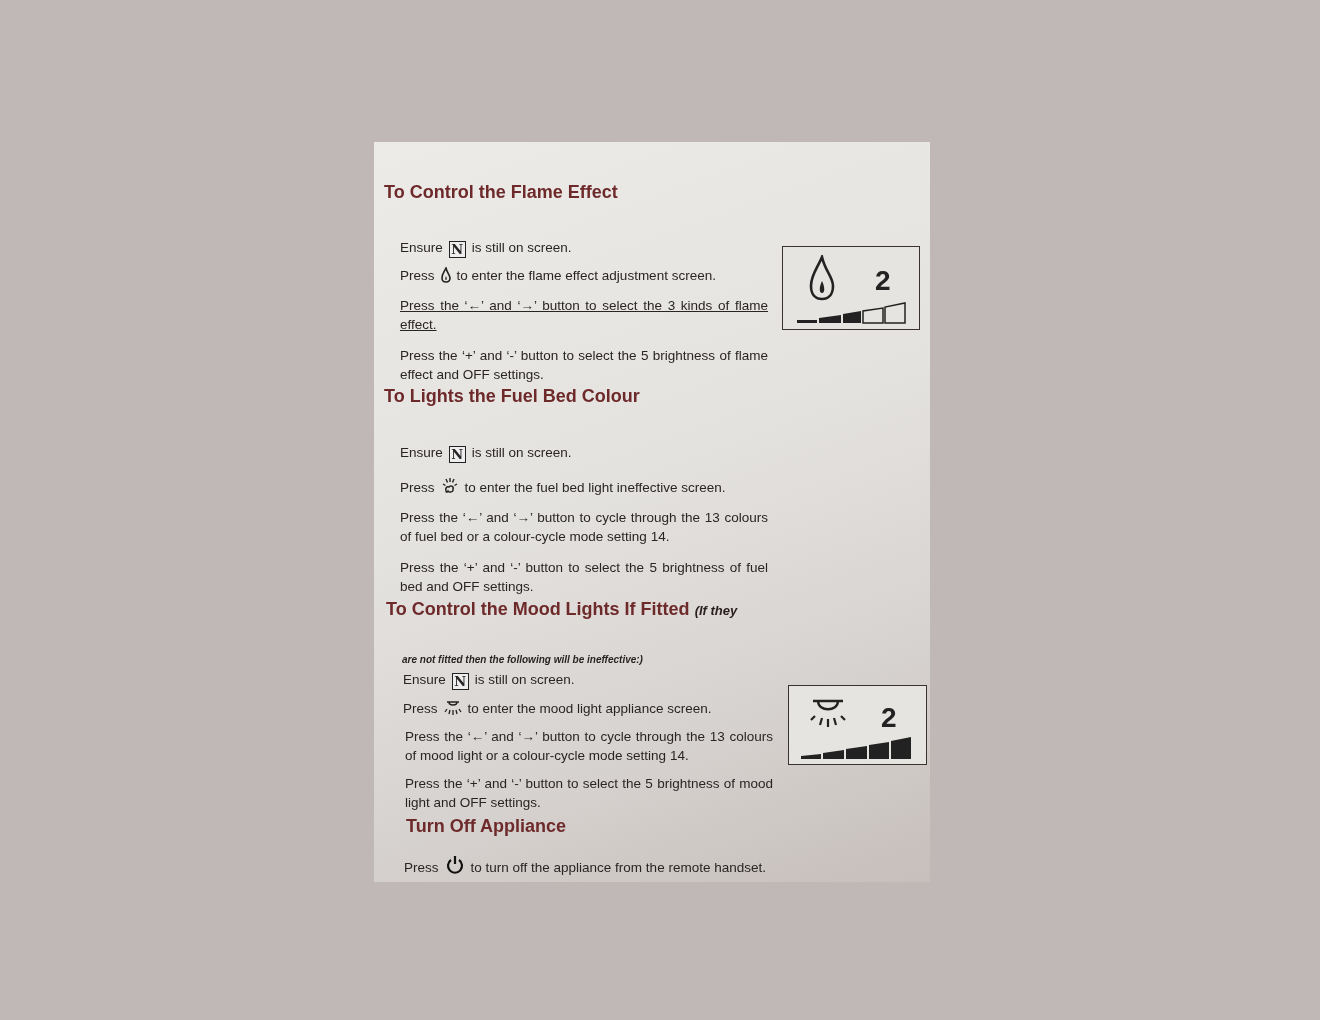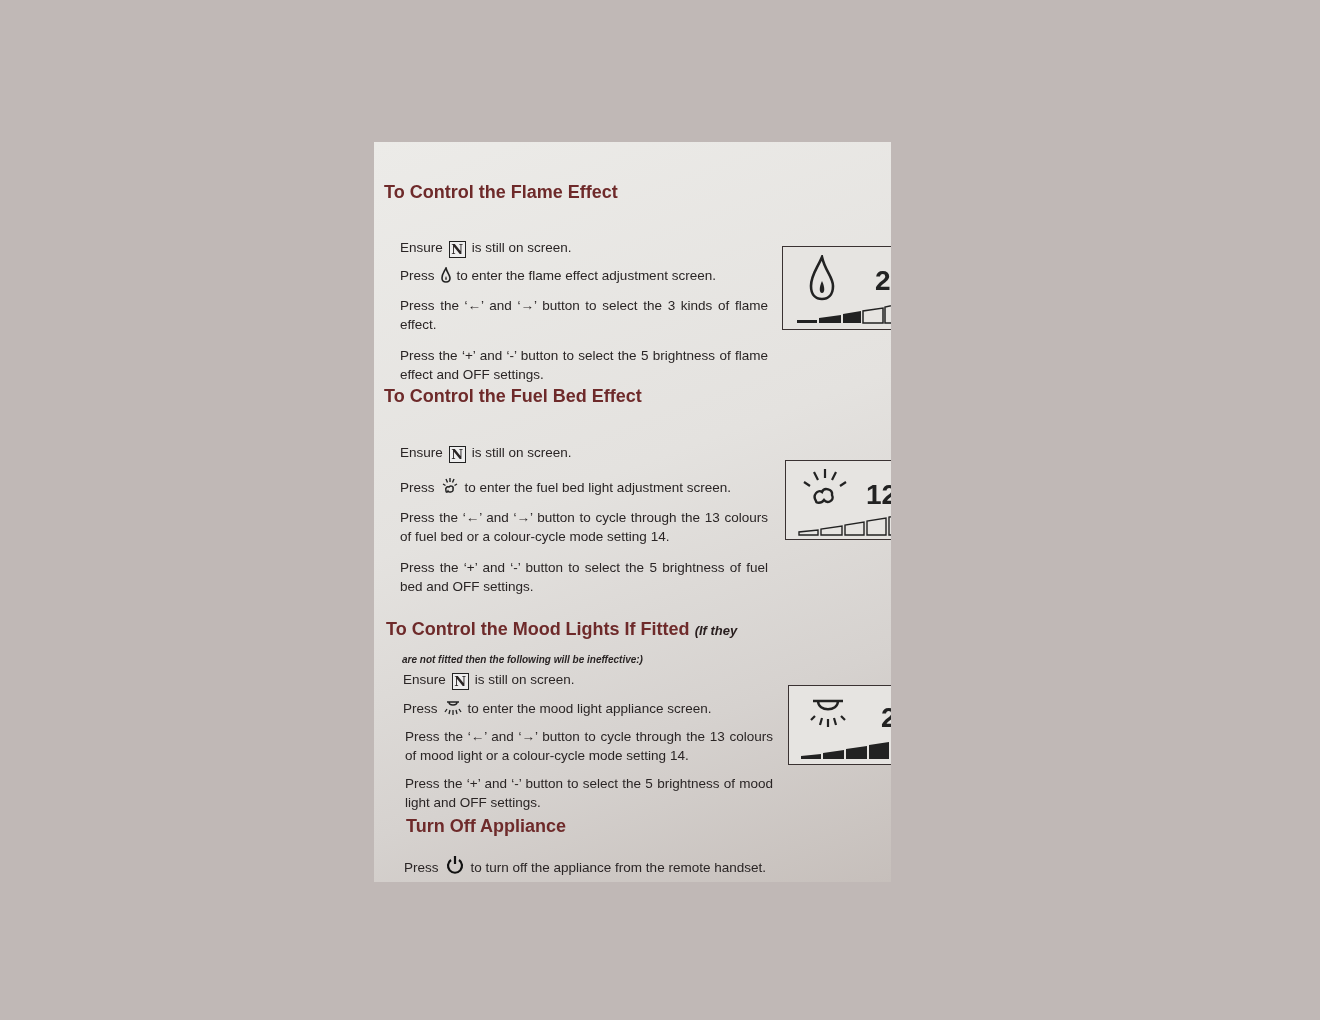--- a/index.html
+++ b/index.html
@@ -1,21 +1,21 @@
 <!DOCTYPE html>
 <html><head>
 <meta charset="utf-8">
 <style>
   html, body { margin:0; padding:0; }
   body {
     width:1320px; height:1020px; background:#c0b8b6; position:relative; overflow:hidden;
     font-family:"Liberation Sans", "DejaVu Sans", sans-serif;
   }
   .page {
-    position:absolute; left:374px; top:142px; width:517px; height:740px;
+    position:absolute; left:374px; top:142px; width:556px; height:740px;
     background: linear-gradient(160deg, #ecebe8 0%, #e4e2df 45%, #d6d2cf 75%, #c6bfbb 100%);
     overflow:hidden;
   }
   .col { position:absolute; left:10px; top:0; width:372px; color:#2a2525; font-size:13.5px; }
   .h { color:#6e2a2a; font-weight:bold; font-size:18px; margin:0; position:absolute; white-space:nowrap; }
   .h .note { font-size:13px; font-style:italic; color:#2a2020; }
   .p { position:absolute; left:0; width:368px; line-height:19px; margin:16px; text-align:justify; }
   .nbox { display:inline-block; width:15px; height:15px; border:1.5px solid #222; font-weight:bold; font-size:13px; line-height:15px; text-align:center; margin:0 6px; vertical-align:-2px; font-family:"DejaVu Serif", serif; background:#eee; }
   .ico { display:inline-block; margin:0 6px; vertical-align:-3px; }
   .disp { position:absolute; border:1.5px solid #3a3232; background:#e6e4e1; }
@@ -31,37 +31,37 @@
     <h2 class="h" style="top:40px;">To Control the Flame Effect</h2>
     <p class="p" style="top:80px;">
       <span>Ensure</span><span class="nbox">N</span><span>is still on screen.</span>
     </p>
     <p class="p" style="top:108px;">
       <span>Press</span><span class="ico"><svg width="10" height="16" viewBox="0 0 10 16">
             <path d="M5 1 C3 5 1 7 1 11 C1 14 3 15 5 15 C7 15 9 14 9 11 C9 8 6 6 5 1 Z" fill="none" stroke="#222" stroke-width="1.6"></path>
             <path d="M5 9 C4 11 4 13 5 13 C6 13 6 11 5 9Z" fill="#222"></path>
           </svg></span><span>to enter the flame effect adjustment screen.</span>
     </p>
-    <p class="p" style="top:138px;">Press the ‘←’ and ‘→’ button to select the 3 kinds of flame effect.</p>
+    <p class="p" style="top:138px;text-decoration:underline;">Press the ‘←’ and ‘→’ button to select the 3 kinds of flame effect.</p>
     <p class="p" style="top:188px;">Press the ‘+’ and ‘-’ button to select the 5 brightness of flame effect and OFF settings.</p>
 
-    <h2 class="h" style="top:244px;">To Control the Fuel Bed Effect</h2>
+    <h2 class="h" style="top:244px;">To Lights the Fuel Bed Colour</h2>
     <p class="p" style="top:285px;">
       <span>Ensure</span><span class="nbox">N</span><span>is still on screen.</span>
     </p>
     <p class="p" style="top:319px;">
       <span>Press</span><span class="ico"><svg width="18" height="18" viewBox="0 0 18 18">
             <path d="M9 1v4M5 2l1.5 3.5M13 2l-1.5 3.5M2 7l2.5 1.5M16 7l-2.5 1.5" stroke="#222" stroke-width="1.4"></path>
             <path d="M5 14 C4 11 6 9 8 10 C9 8 13 9 12 12 C13 15 8 16 7 14 C6 16 5 15 5 14Z" fill="none" stroke="#222" stroke-width="1.5"></path>
-          </svg></span><span>to enter the fuel bed light adjustment screen.</span>
+          </svg></span><span>to enter the fuel bed light ineffective screen.</span>
     </p>
     <p class="p" style="top:350px;">Press the ‘←’ and ‘→’ button to cycle through the 13 colours of fuel bed or a colour-cycle mode setting 14.</p>
     <p class="p" style="top:400px;">Press the ‘+’ and ‘-’ button to select the 5 brightness of fuel bed and OFF settings.</p>
 
-    <h2 class="h" style="top:457px; left:2px;margin-top:20px;"><span>To Control the Mood Lights If Fitted</span> <span class="note">(If they</span></h2>
+    <h2 class="h" style="top:457px; left:2px;"><span>To Control the Mood Lights If Fitted</span> <span class="note">(If they</span></h2>
     <p class="p" style="top:492px; left:2px; font-weight:bold; font-style:italic; font-size:10px;">are not fitted then the following will be ineffective:)</p>
     <p class="p" style="top:512px; left:3px;">
       <span>Ensure</span><span class="nbox">N</span><span>is still on screen.</span>
     </p>
     <p class="p" style="top:541px; left:3px;">
       <span>Press</span><span class="ico"><svg width="18" height="16" viewBox="0 0 18 16">
             <path d="M3 2h12M5 2c0 4 8 4 8 0" fill="none" stroke="#222" stroke-width="1.5"></path>
             <path d="M3 9l-2 3M6 10l-1 4M9 10v5M12 10l1 4M15 9l2 3" stroke="#222" stroke-width="1.3"></path>
           </svg></span><span>to enter the mood light appliance screen.</span>
     </p>
@@ -86,34 +86,20 @@
     <svg class="bars" style="left:14px; top:54px;" width="110" height="24" viewBox="0 0 110 24">
       <polygon points="0,22 20,19 20,22" fill="#222"></polygon>
       <rect x="0" y="19" width="20" height="3" fill="#222"></rect>
       <polygon points="22,22 22,17 44,14 44,22" fill="#222"></polygon>
       <polygon points="46,22 46,13 64,10 64,22" fill="#222"></polygon>
       <polygon points="66,22 66,10 86,7 86,22" fill="none" stroke="#222" stroke-width="1.5"></polygon>
       <polygon points="88,22 88,6 108,2 108,22" fill="none" stroke="#222" stroke-width="1.5"></polygon>
     </svg>
   </div>
 
-  <div class="disp" style="left:411px; top:318px; width:138px; height:78px;">
-    <span style="position:absolute; left:14px; top:6px;"><svg width="50" height="40" viewBox="0 0 50 40">
-          <path d="M25 2v9M14 5l4 8M36 5l-4 8M4 15l6 4M46 15l-6 4" stroke="#222" stroke-width="2.2"></path>
-          <path d="M16 34 C12 28 18 22 22 25 C24 20 33 22 32 28 C35 34 27 37 24 33 C21 37 16 36 16 34Z" fill="none" stroke="#222" stroke-width="2.4"></path>
-        </svg></span>
-    <span class="num" style="left:80px; top:18px;">12</span>
-    <svg class="bars" style="left:12px; top:52px;" width="112" height="24" viewBox="0 0 112 24">
-      <polygon points="1,22 1,19 20,17 20,22" fill="none" stroke="#222" stroke-width="1.4"></polygon>
-      <polygon points="23,22 23,16 44,13 44,22" fill="none" stroke="#222" stroke-width="1.4"></polygon>
-      <polygon points="47,22 47,12 66,9 66,22" fill="none" stroke="#222" stroke-width="1.4"></polygon>
-      <polygon points="69,22 69,8 88,5 88,22" fill="none" stroke="#222" stroke-width="1.4"></polygon>
-      <polygon points="91,22 91,4 110,1 110,22" fill="none" stroke="#222" stroke-width="1.4"></polygon>
-    </svg>
-  </div>
 
   <div class="disp" style="left:414px; top:543px; width:137px; height:78px;">
     <span style="position:absolute; left:20px; top:12px;"><svg width="38" height="32" viewBox="0 0 38 32">
           <path d="M4 3h30M9 3c0 11 20 11 20 0" fill="none" stroke="#222" stroke-width="2.4"></path>
           <path d="M6 18l-4 4M13 20l-2 7M19 21v8M25 20l2 7M32 18l4 4" stroke="#222" stroke-width="2.2"></path>
         </svg></span>
     <span class="num" style="left:92px; top:16px;">2</span>
     <svg class="bars" style="left:12px; top:50px;" width="112" height="24" viewBox="0 0 112 24">
       <polygon points="0,23 0,20 20,18 20,23" fill="#222"></polygon>
       <polygon points="22,23 22,17 43,14 43,23" fill="#222"></polygon>

